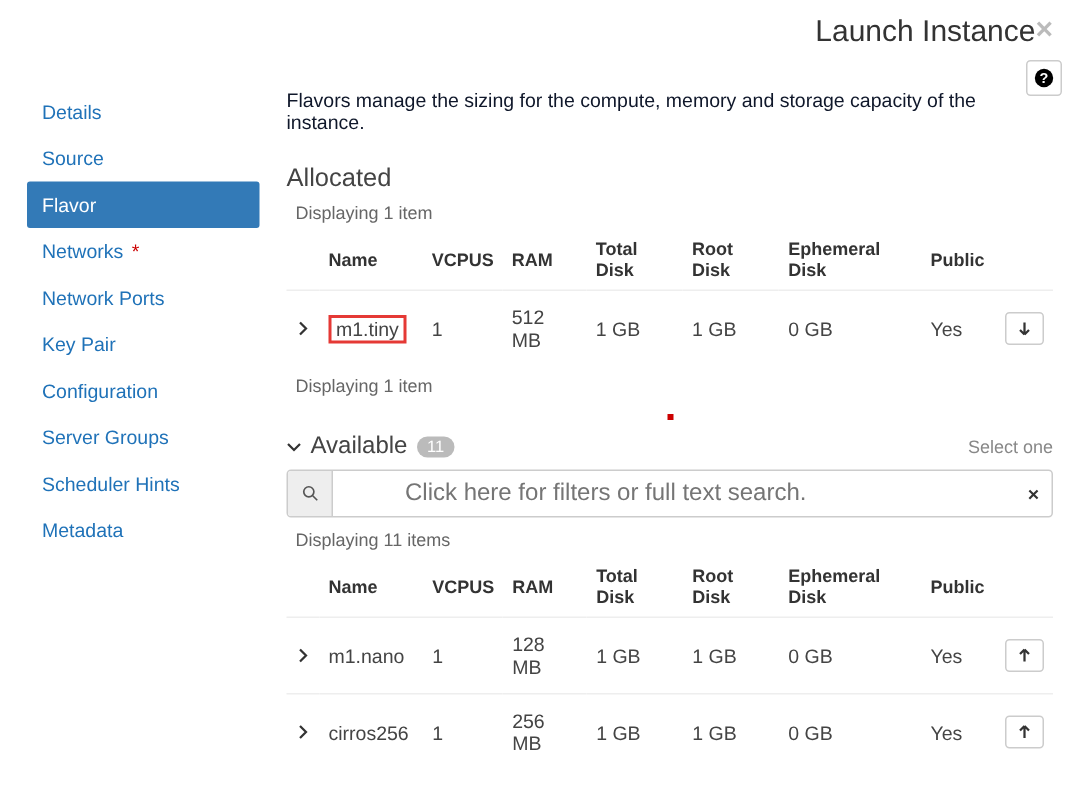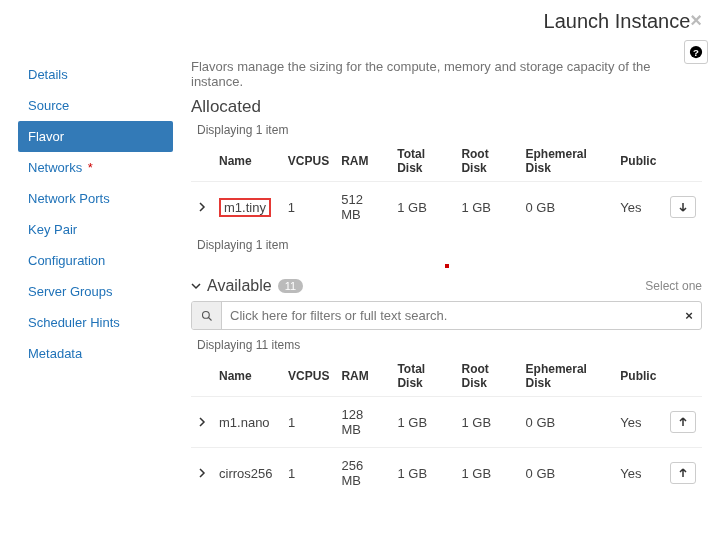--- a/index.html
+++ b/index.html
@@ -9,38 +9,38 @@
   .dialog-title { font-size: 20px; font-weight: 400; color: #333; }
   .close-x { color: #bbb; font-size: 20px; line-height: 1; cursor: pointer; font-weight: bold; }
   .help-btn { position: absolute; right: 12px; top: 40px; border: 1px solid #ccc; border-radius: 3px; width: 24px; height: 24px; display:flex; align-items:center; justify-content:center; cursor:pointer; background:#fff; }
   .help-btn svg { width:14px; height:14px; }
   .layout { display: flex; gap: 18px; }
   .sidebar { width: 155px; flex-shrink: 0; padding-top: 20px; }
   .sidebar-item { padding: 8px 10px; color: #1f72b8; cursor: pointer; font-size: 13px; }
   .sidebar-item.active { background: #337ab7; color: #fff; border-radius: 2px; }
   .sidebar-item .req { color: #c00; margin-left: 2px; }
   .main { flex: 1; padding-top: 20px; }
-  .desc { color: #737373; font-size: 13px; margin-bottom: 8px; }
+  .desc { color: #0f172a; font-size: 13px; margin-bottom: 20px; }
   .section-title { font-size: 17px; color: #444; font-weight: 400; margin: 6px 0; }
   .subsection-row { display:flex; justify-content:space-between; align-items:center; margin: 6px 0; }
   .collapse-toggle { display:flex; align-items:center; gap:6px; cursor:pointer; }
   .collapse-toggle .sect-label { font-size: 16px; color:#444; }
   .badge { background:#bbb; color:#fff; border-radius:9px; font-size:11px; padding:1px 7px; }
   .hint { color:#888; font-size:12px; }
   .disp { color:#666; font-size:12px; margin: 6px 0 4px 6px; }
   table { width: 100%; border-collapse: collapse; }
   thead th { text-align: left; font-weight: 600; font-size: 12px; color:#333; padding: 6px 6px; }
   tbody td { padding: 10px 6px; font-size: 13px; color:#444; border-top: 1px solid #eee; vertical-align: middle; }
   .expander { width: 14px; color:#333; cursor:pointer; }
   .red-box { border: 2px solid #e53935; padding: 0 3px; display:inline-block; }
   .action-btn { border:1px solid #ccc; border-radius:3px; background:#fff; width:26px; height:22px; display:inline-flex; align-items:center; justify-content:center; cursor:pointer; }
   .action-btn svg { width:10px; height:10px; }
   .search-bar { display:flex; align-items:stretch; border:1px solid #ccc; border-radius:3px; margin: 4px 0 8px 0; overflow:hidden; background:#fff; }
   .search-icon-box { width:30px; display:flex; align-items:center; justify-content:center; background:#eee; border-right:1px solid #ccc; }
-  .search-input { flex:1; border:none; padding:6px 8px; font-size:13px; color:#777; outline:none; }
+  .search-input { flex:1; border:none; padding:6px 8px; font-size:16px; color:#777; outline:none;margin-left:40px; }
   .search-clear { width:24px; display:flex; align-items:center; justify-content:center; color:#333; cursor:pointer; font-weight:bold; }
   .col-btn { width: 36px; }
   .col-exp { width: 20px; }
   .red-dot { width:4px; height:4px; background:#c00; display:inline-block; position:relative; }
   .chev { display:inline-block; }
   .chev svg { width:10px; height:10px; }
 </style>
 </head>
 <body>
 

